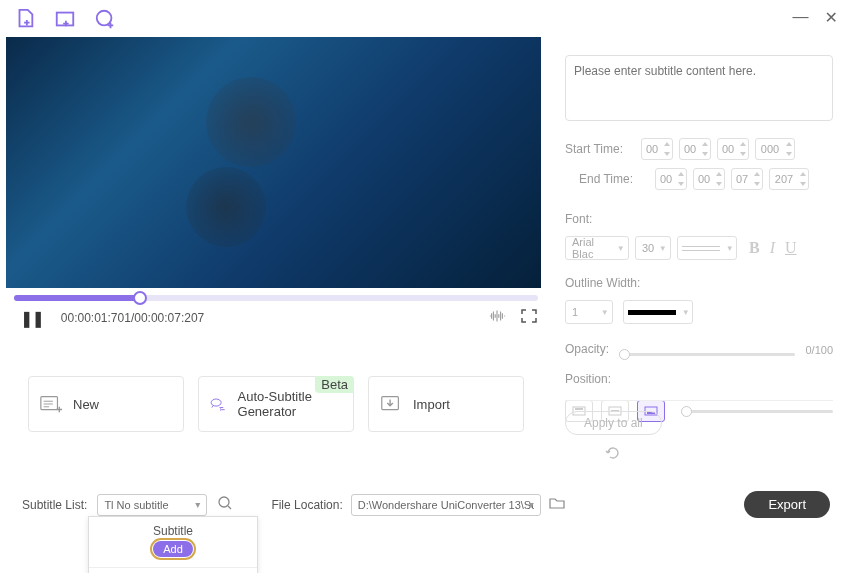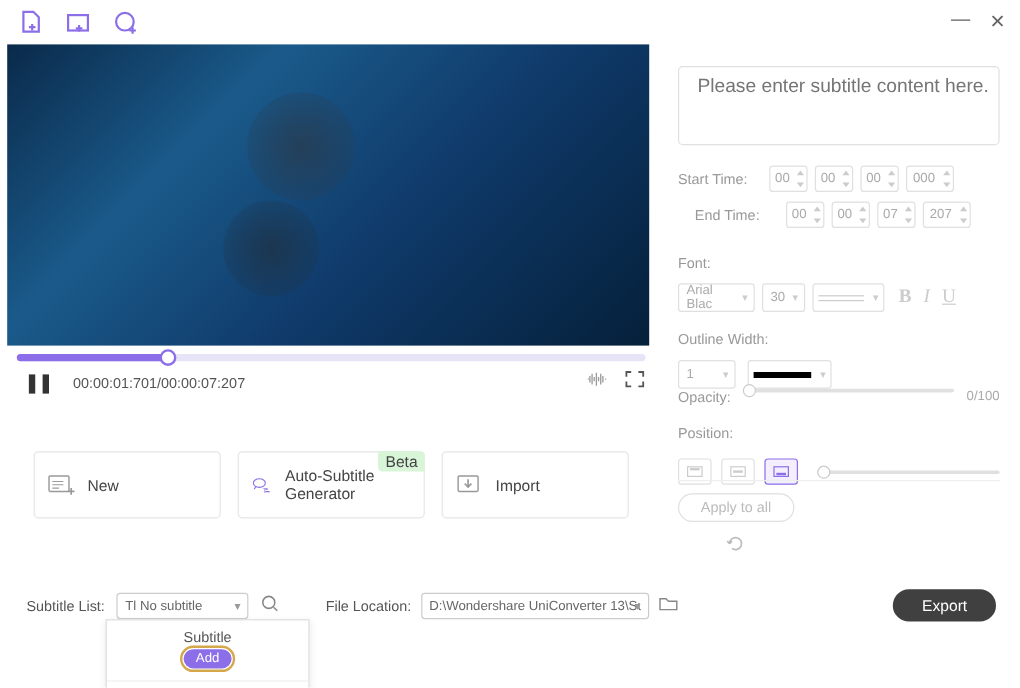--- a/index.html
+++ b/index.html
@@ -44,21 +44,21 @@
 .dropdown-menu { position: absolute; top: 516px; left: 88px; width: 170px; border: 1px solid #ddd; background: #fff; box-shadow: 0 2px 6px rgba(0,0,0,0.1); }
 .dropdown-menu .menu-row { display: flex; align-items: center; padding: 7px 10px; font-size: 12px; color: #555; flex-direction: column; }
 .dropdown-menu .menu-row:first-child { border-bottom: 1px solid #eee; }
 .add-pill { margin-left: auto; background: #8b6ee8; color: #fff; font-size: 11px; padding: 2px 10px; border-radius: 10px; cursor: pointer; }
 .add-highlight { border: 2px solid #d4a84a; border-radius: 12px; padding: 1px; display: inline-flex; }
 .radio-dot { width: 11px; height: 11px; border: 1.5px solid #8b6ee8; border-radius: 50%; margin-right: 8px; display: inline-flex; align-items: center; justify-content: center; }
 .radio-dot::after { content: ""; width: 5px; height: 5px; background: #8b6ee8; border-radius: 50%; }
 
 
 .right-panel { position: absolute; top: 55px; left: 565px; width: 268px; font-size: 12px; color: #999; }
-.sub-textarea { width: 100%; height: 66px; border: 1px solid #e0e0e0; border-radius: 4px; padding: 8px; font-size: 16px; color: #999; resize: none; text-align: right; }
+.sub-textarea { width: 100%; height: 66px; border: 1px solid #e0e0e0; border-radius: 4px; padding: 8px; font-size: 12px; color: #999; resize: none; }
 .time-row { display: flex; align-items: center; margin-top: 14px; gap: 6px; }
 .time-row label { width: 70px; color: #999; }
 .num-input { width: 32px; height: 22px; border: 1px solid #e0e0e0; border-radius: 3px; display: flex; align-items: center; justify-content: center; font-size: 11px; color: #aaa; position: relative; padding-right: 10px; }
 .num-input.wide { width: 40px; }
 .num-input::after { content: ""; position: absolute; right: 2px; top: 3px; width: 0; height: 0; border-left: 3px solid transparent; border-right: 3px solid transparent; border-bottom: 4px solid #ccc; }
 .num-input::before { content: ""; position: absolute; right: 2px; bottom: 3px; width: 0; height: 0; border-left: 3px solid transparent; border-right: 3px solid transparent; border-top: 4px solid #ccc; }
 
 .section-label { margin-top: 22px; color: #999; }
 .font-row { display: flex; align-items: center; gap: 6px; margin-top: 10px; }
 .select-box { height: 24px; border: 1px solid #e0e0e0; border-radius: 3px; display: flex; align-items: center; padding: 0 18px 0 6px; font-size: 11px; color: #aaa; position: relative; cursor: pointer; }
@@ -68,21 +68,21 @@
 .color-swatch { width: 38px; height: 5px; background: #000; }
 .color-swatch.white { background: #fff; border-top: 1px solid #ccc; border-bottom: 1px solid #ccc; }
 .biu { display: flex; gap: 10px; margin-left: 6px; }
 .biu span { font-size: 16px; color: #ccc; cursor: pointer; font-family: Georgia, serif; }
 .biu .bold { font-weight: bold; }
 .biu .ital { font-style: italic; }
 .biu .under { text-decoration: underline; }
 
 .outline-row { display: flex; gap: 10px; margin-top: 10px; }
 
-.opacity-row { display: flex; align-items: flex-start; }
+.opacity-row { display: flex; align-items: flex-end; margin-top: 18px; }
 .slider-track { flex: 1; height: 3px; background: #e0e0e0; border-radius: 2px; margin: 0 10px; position: relative; }
 .slider-thumb { position: absolute; left: 0; top: -4px; width: 11px; height: 11px; background: #fff; border: 1px solid #ccc; border-radius: 50%; }
 .opacity-val { font-size: 11px; color: #aaa; }
 
 .pos-row { display: flex; align-items: center; gap: 8px; margin-top: 14px; }
 .pos-btn { width: 28px; height: 22px; border: 1px solid #e0e0e0; border-radius: 3px; display: flex; align-items: center; justify-content: center; cursor: pointer; }
 .pos-btn.active { border-color: #8b6ee8; background: #f3efff; }
 .pos-btn svg { width: 14px; height: 10px; }
 .pos-slider { flex: 1; height: 3px; background: #e0e0e0; border-radius: 2px; margin-left: 8px; position: relative; }
 .pos-slider .slider-thumb { left: 0; }

